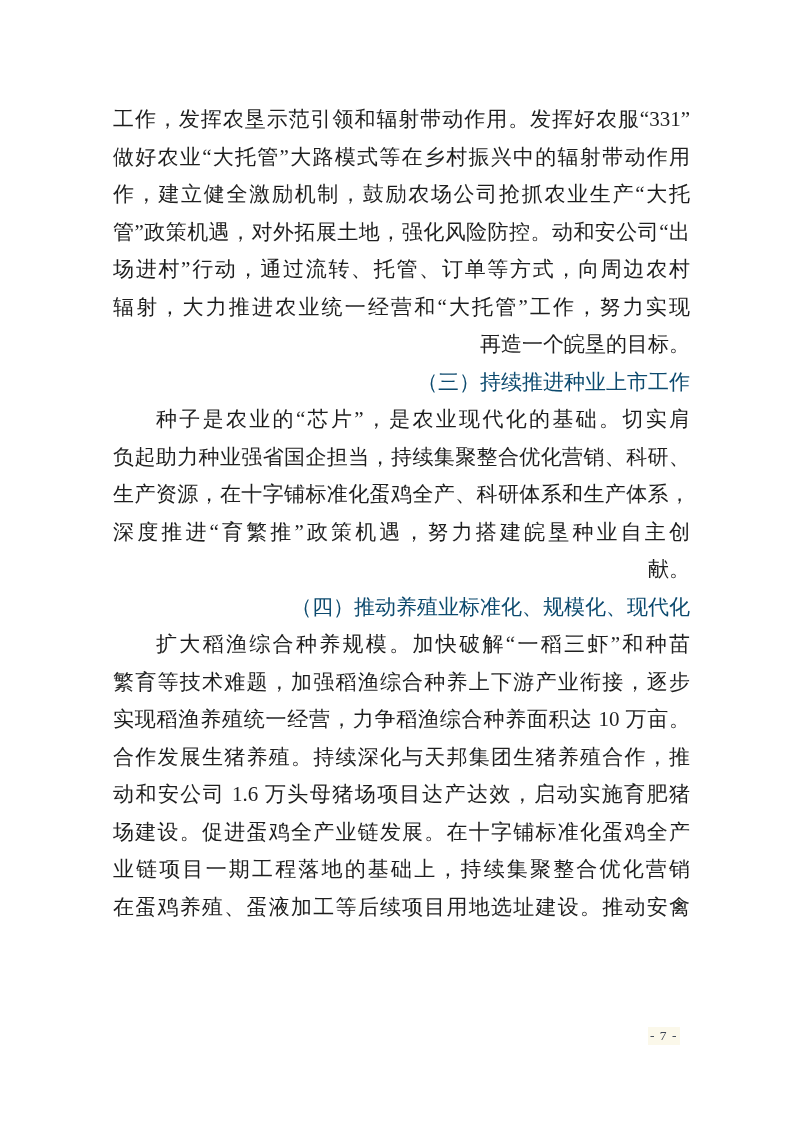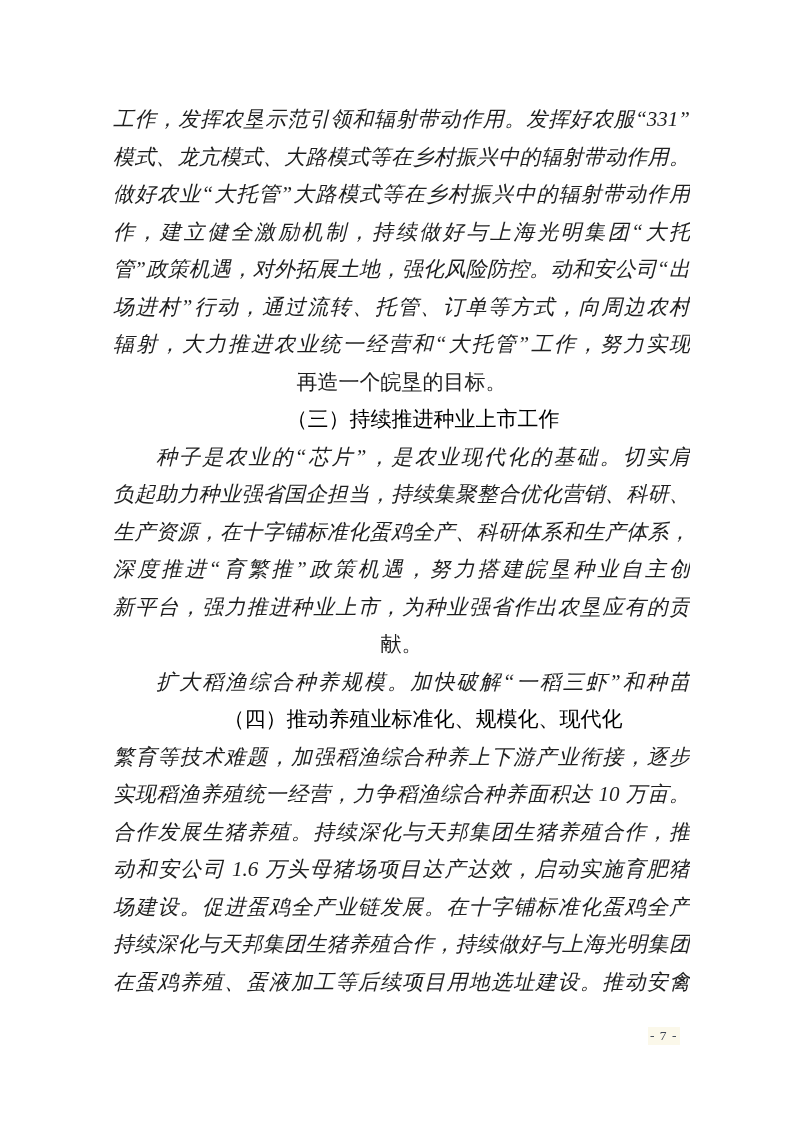--- a/index.html
+++ b/index.html
@@ -21,69 +21,66 @@
     top: 101px;
     width: 577px;
   }
   .line {
     height: 37.5px;
     line-height: 37.5px;
     font-size: 21px;
     color: #1e1e1e;
     white-space: normal;
     overflow: hidden;
-    text-align: center;
+    text-align: right;
   }
   .line.j {
     text-align: justify;
     text-align-last: justify;
-    font-style: italic;
   }
   .line.ind {
     padding-left: 43px;
   }
   .line.h {
-    color: #000000;
+    color: #0c4a6e;
   }
   .page-number {
     position: absolute;
     left: 648px;
     top: 1027px;
     font-size: 13.5px;
     line-height: 18px;
     color: #3d4554;
     letter-spacing: 1px;
     background: #fbf8ea;
     padding: 0 2px;
   }
 </style>
 </head>
 <body>
 
 <div class="page">
   <div class="content">
       <div class="line j">工作，发挥农垦示范引领和辐射带动作用。发挥好农服“331”</div>
-      <div class="line j">模式、龙亢模式、大路模式等在乡村振兴中的辐射带动作用。</div>
       <div class="line j">做好农业“大托管”大路模式等在乡村振兴中的辐射带动作用</div>
-      <div class="line j">作，建立健全激励机制，持续做好与上海光明集团“大托</div>
+      <div class="line j">作，建立健全激励机制，鼓励农场公司抢抓农业生产“大托</div>
       <div class="line j">管”政策机遇，对外拓展土地，强化风险防控。动和安公司“出</div>
       <div class="line j">场进村”行动，通过流转、托管、订单等方式，向周边农村</div>
       <div class="line j">辐射，大力推进农业统一经营和“大托管”工作，努力实现</div>
       <div class="line">再造一个皖垦的目标。</div>
       <div class="line ind h">（三）持续推进种业上市工作</div>
       <div class="line j ind">种子是农业的“芯片”，是农业现代化的基础。切实肩</div>
       <div class="line j">负起助力种业强省国企担当，持续集聚整合优化营销、科研、</div>
       <div class="line j">生产资源，在十字铺标准化蛋鸡全产、科研体系和生产体系，</div>
       <div class="line j">深度推进“育繁推”政策机遇，努力搭建皖垦种业自主创</div>
-      <div class="line j">新平台，强力推进种业上市，为种业强省作出农垦应有的贡</div>
       <div class="line">献。</div>
+      <div class="line ind h">（四）推动养殖业标准化、规模化、现代化</div>
       <div class="line j ind">扩大稻渔综合种养规模。加快破解“一稻三虾”和种苗</div>
-      <div class="line ind h">（四）推动养殖业标准化、规模化、现代化</div>
       <div class="line j">繁育等技术难题，加强稻渔综合种养上下游产业衔接，逐步</div>
       <div class="line j">实现稻渔养殖统一经营，力争稻渔综合种养面积达 10 万亩。</div>
       <div class="line j">合作发展生猪养殖。持续深化与天邦集团生猪养殖合作，推</div>
       <div class="line j">动和安公司 1.6 万头母猪场项目达产达效，启动实施育肥猪</div>
       <div class="line j">场建设。促进蛋鸡全产业链发展。在十字铺标准化蛋鸡全产</div>
-      <div class="line j">持续深化与天邦集团生猪养殖合作，持续做好与上海光明集团</div>
+      <div class="line j">业链项目一期工程落地的基础上，持续集聚整合优化营销</div>
       <div class="line j">在蛋鸡养殖、蛋液加工等后续项目用地选址建设。推动安禽</div>
     </div>
   <div class="page-number">- 7 -</div>
 </div>
 
 </body></html>

